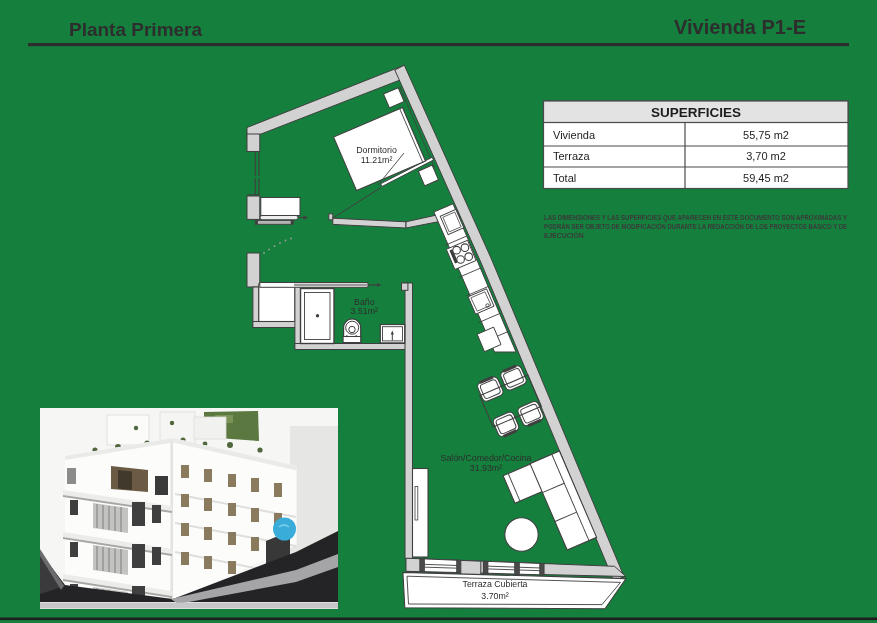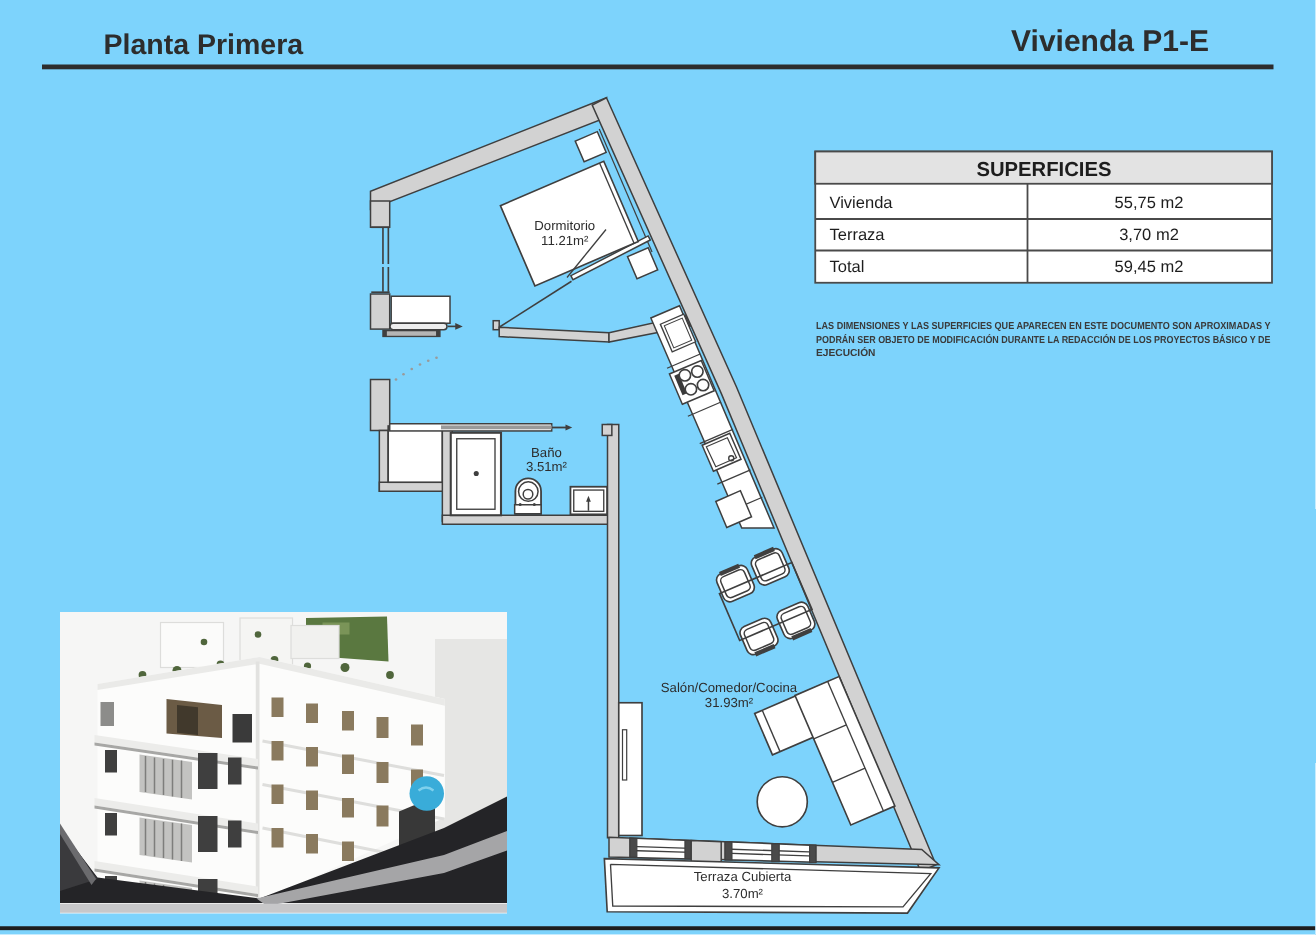--- a/index.html
+++ b/index.html
@@ -1,17 +1,17 @@
 <!DOCTYPE html>
 <html><head>
 <meta charset="utf-8">
 <style>
 html,body{margin:0;padding:0;background:#ffffff;}
 *{font-family:"Liberation Sans", sans-serif;}
-#page{position:relative;width:877px;height:623px;background:#7dd3fc;overflow:hidden;}
+#page{position:relative;width:877px;height:623px;background:#15803d;overflow:hidden;}
 svg{position:absolute;top:0;left:0;}
 </style>
 </head>
 <body>
 <div id="page">
 <svg width="877" height="623" viewBox="0 0 877 623">
 
 <text x="69" y="36" font-size="19" font-weight="bold" fill="#2d2d2d">Planta Primera</text>
 
 <text x="806" y="34" font-size="20" font-weight="bold" fill="#2d2d2d" text-anchor="end">Vivienda P1-E</text>

